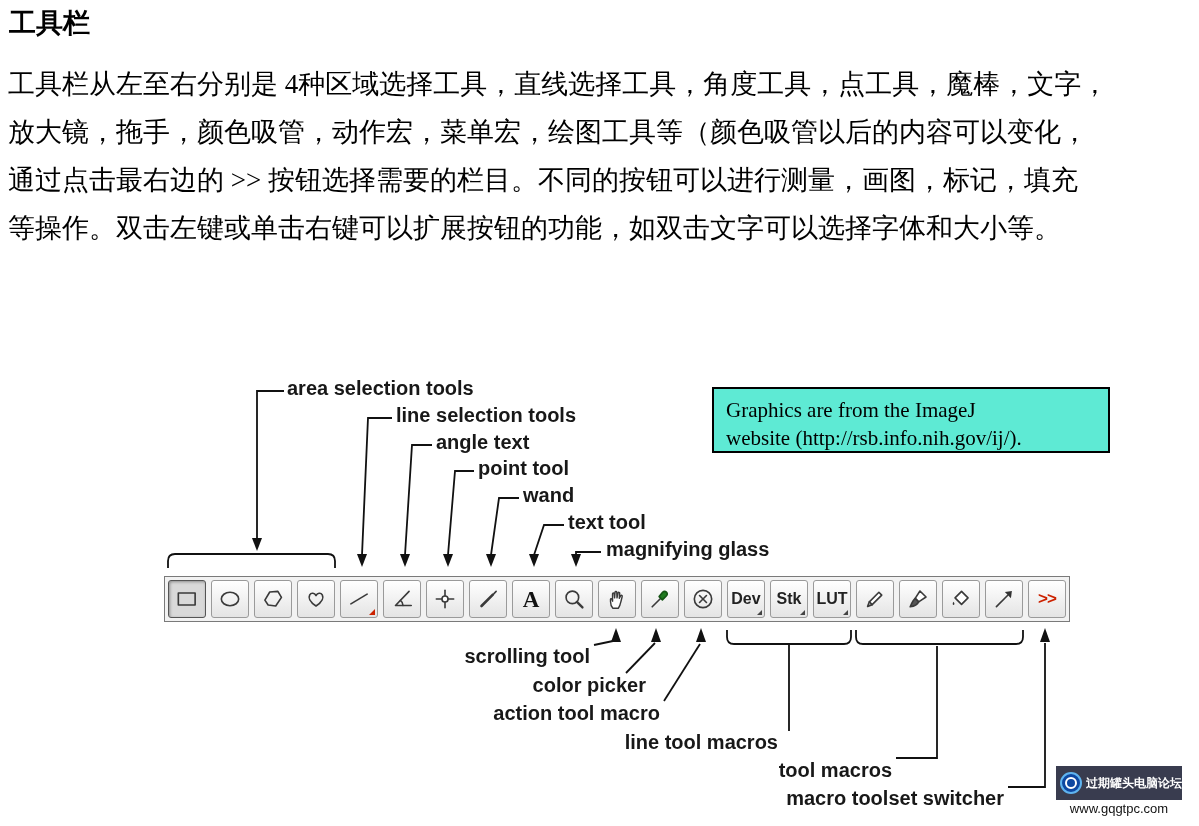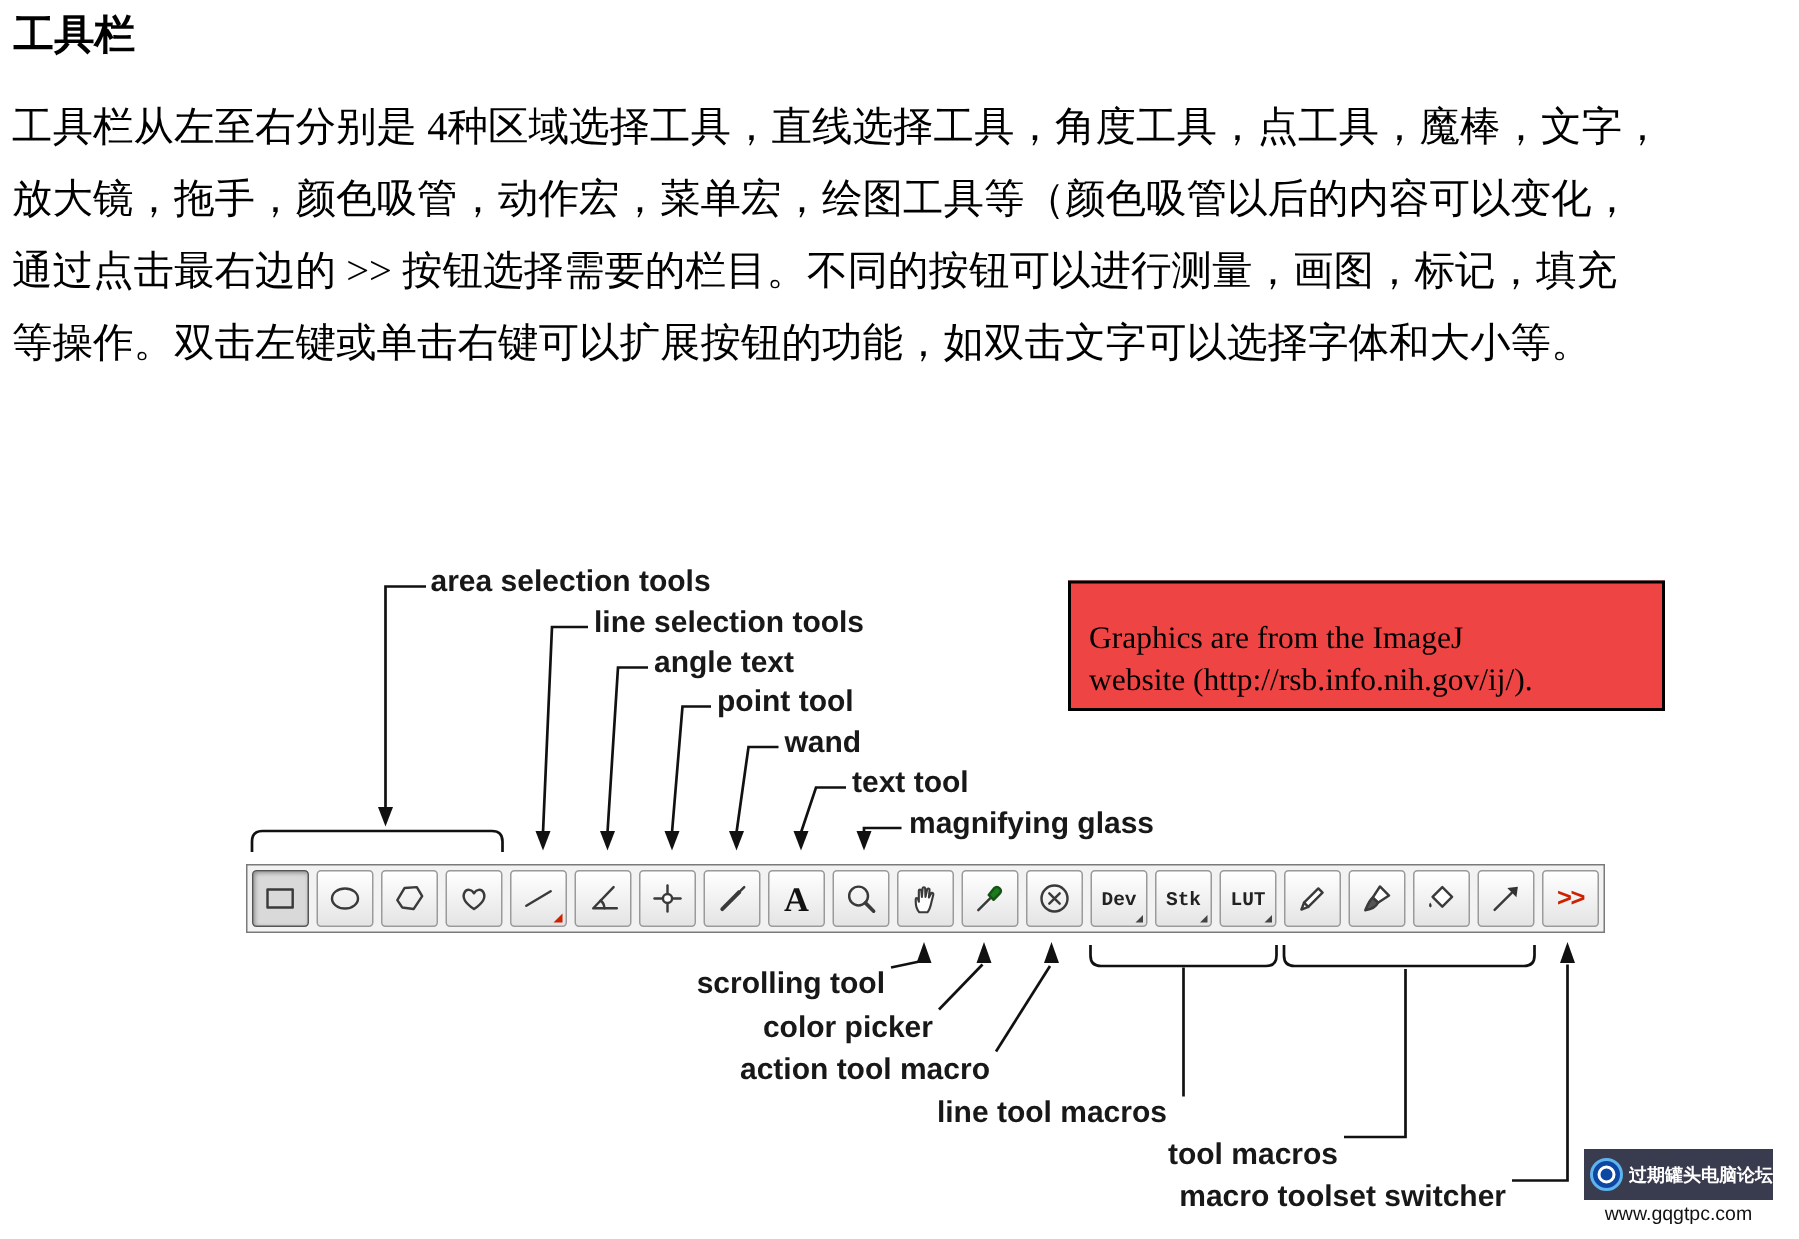--- a/index.html
+++ b/index.html
@@ -29,23 +29,23 @@
     font-weight: bold; font-size: 20px; color: #181818;
     white-space: nowrap; z-index: 3; text-align: center;
   }
   .dlabel.right { text-align: right; margin-top: 12px; }
 
   
   .leaders { position: absolute; left: 0; top: 0; z-index: 2; pointer-events: none; }
 
   
   .credit-box {
-    position: absolute; left: 712px; top: 387px; width: 398px; height: 87px;
-    border: 2px solid #000; background: #ef4444; z-index: 3;
-    padding: 22px 12px;
+    position: absolute; left: 712px; top: 387px; width: 398px; height: 66px;
+    border: 2px solid #000; background: #5eead4; z-index: 3;
+    padding: 7px 12px;
   }
   .credit-line { font-size: 21px; line-height: 28px; color: #000; }
 
   
   .toolbar {
     position: absolute; left: 164px; top: 576px;
     display: flex; gap: 5px; padding: 3px;
     background: #f2f2f2; border: 1px solid #7a7a7a; z-index: 4;
   }
   .tbtn {
@@ -54,22 +54,22 @@
     border: 1px solid #9a9a9a; border-radius: 3px;
     display: flex; align-items: center; justify-content: center;
     cursor: pointer;
   }
   .tbtn.selected {
     background: #d9d9d9; border-color: #555;
     box-shadow: inset 1px 1px 3px rgba(0,0,0,0.35);
   }
   .ticon { width: 26px; height: 26px; display: block; stroke: #3a3a3a; stroke-width: 1.5; fill: none; stroke-linecap: round; stroke-linejoin: round; }
   .btxt {
-    font-family: Liberation Mono, monospace;
-    font-size: 13px; font-weight: bold; color: #222; letter-spacing: 0;
+    font-family: Liberation Sans, sans-serif;
+    font-size: 16px; font-weight: bold; color: #222; letter-spacing: 0;
   }
   .atxt { font-family: "Liberation Serif", serif; font-size: 23px; font-weight: bold; color: #111; line-height: 1; }
   .switchtxt { font-family: "Liberation Sans", sans-serif; font-size: 17px; font-weight: bold; color: #cc2200; letter-spacing: -1px; }
   .corner {
     position: absolute; right: 2px; bottom: 2px; width: 0; height: 0;
     border-left: 6px solid transparent; border-bottom: 6px solid #cc2200;
   }
   .corner.dark { border-left-width: 5px; border-bottom-width: 5px; border-bottom-color: #444; }
 
   
@@ -178,21 +178,21 @@
 
   <div class="dlabel" style="left:287px; top:377px;">area selection tools</div>
   <div class="dlabel" style="left:396px; top:404px;">line selection tools</div>
   <div class="dlabel" style="left:436px; top:431px;">angle text</div>
   <div class="dlabel" style="left:478px; top:457px;">point tool</div>
   <div class="dlabel" style="left:523px; top:484px;">wand</div>
   <div class="dlabel" style="left:568px; top:511px;">text tool</div>
   <div class="dlabel" style="left:606px; top:538px;">magnifying glass</div>
 
   <div class="dlabel right" style="left:400px; top:633px; width:190px;">scrolling tool</div>
-  <div class="dlabel right" style="left:420px; top:662px; width:202px;">color picker</div>
+  <div class="dlabel right" style="left:444px; top:662px; width:202px;">color picker</div>
   <div class="dlabel right" style="left:430px; top:690px; width:230px;">action tool macro</div>
   <div class="dlabel right" style="left:520px; top:719px; width:258px;">line tool macros</div>
   <div class="dlabel right" style="left:690px; top:747px; width:202px;">tool macros</div>
   <div class="dlabel right" style="left:710px; top:775px; width:294px;">macro toolset switcher</div>
 
   <div class="toolbar">
 
     <div class="tbtn selected">
       <svg class="ticon" viewBox="0 0 24 24">
           <rect x="4" y="6.5" width="15.5" height="11"></rect>

